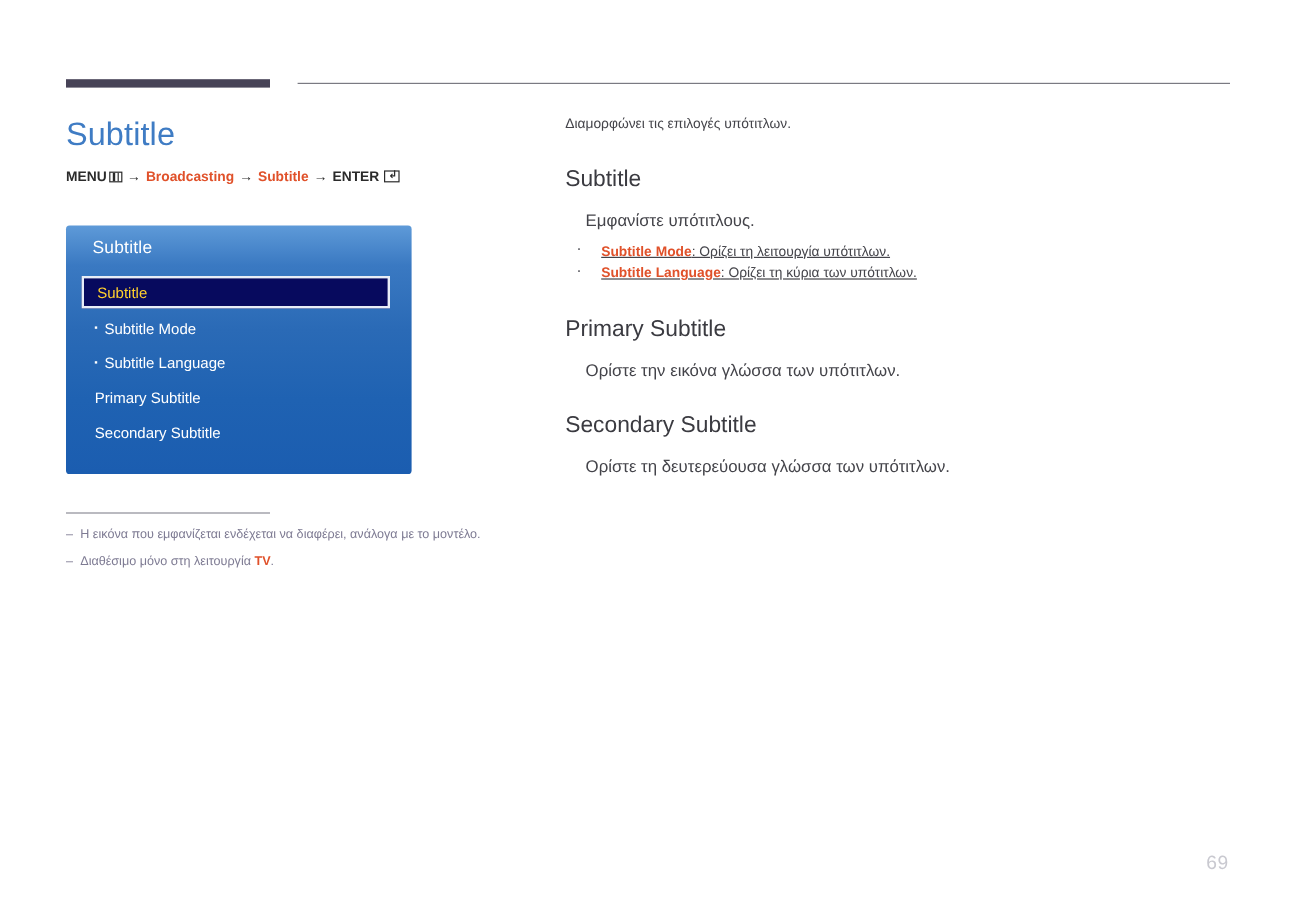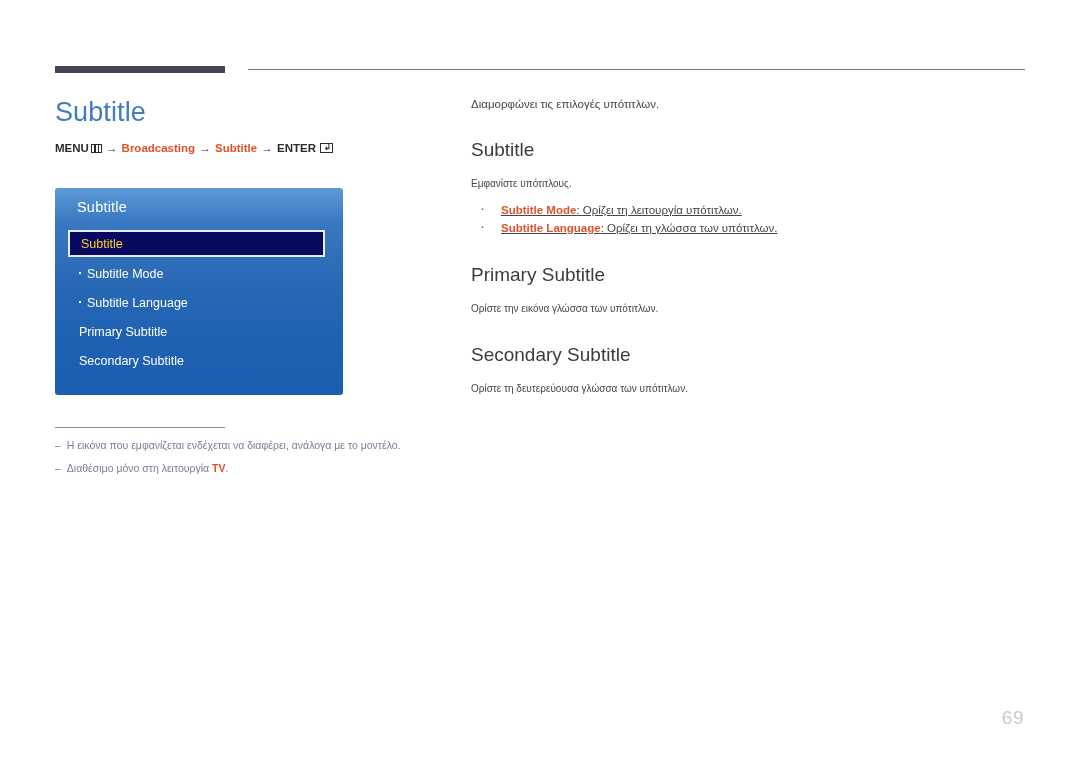--- a/index.html
+++ b/index.html
@@ -194,24 +194,24 @@
   }
   .sec-head {
     font-size: 19px;
     color: #3b3b41;
     font-weight: normal;
     line-height: 24px;
     margin: 26px 0 0 0;
   }
   .sec-head.first { margin-top: 25px; }
   .sec-body {
-    font-size: 10px;
+    font-size: 14px;
     color: #44444a;
     line-height: 17px;
-    margin: 13px 0 0 0;
+    margin: 13px 0 0 17px;
   }
   ul.bullets {
     list-style: none;
     margin: 9px 0 0 0;
     padding: 0;
   }
   ul.bullets li {
     font-size: 11.5px;
     color: #44444a;
     line-height: 18px;
@@ -227,21 +227,21 @@
     font-size: 15px;
     color: #6a6a70;
   }
   ul.bullets .term { color: #e0512a; font-weight: bold; }
 
   
   #page-number {
     position: absolute;
     right: 56px;
     bottom: 34px;
-    font-size: 19px;
+    font-size: 16px;
     color: #c9c9d0;
     letter-spacing: 0.5px;
   }
 </style>
 </head>
 <body>
 
 <div id="top-rule-thick"></div>
 <div id="top-rule-thin"></div>
 
@@ -303,21 +303,21 @@
 
   <p class="intro">Διαμορφώνει τις επιλογές υπότιτλων.</p>
 
   <h2 class="sec-head first">Subtitle</h2>
   <p class="sec-body">Εμφανίστε υπότιτλους.</p>
   <ul class="bullets">
     <li>
       <span class="term">Subtitle Mode</span><span>: Ορίζει τη λειτουργία υπότιτλων.</span>
     </li>
     <li>
-      <span class="term">Subtitle Language</span><span>: Ορίζει τη γλώσσα των υπότιτλων.</span>
+      <span class="term">Subtitle Language</span><span>: Ορίζει τη κύρια των υπότιτλων.</span>
     </li>
   </ul>
 
   <h2 class="sec-head">Primary Subtitle</h2>
   <p class="sec-body">Ορίστε την εικόνα γλώσσα των υπότιτλων.</p>
 
   <h2 class="sec-head">Secondary Subtitle</h2>
   <p class="sec-body">Ορίστε τη δευτερεύουσα γλώσσα των υπότιτλων.</p>
 
 </div>

